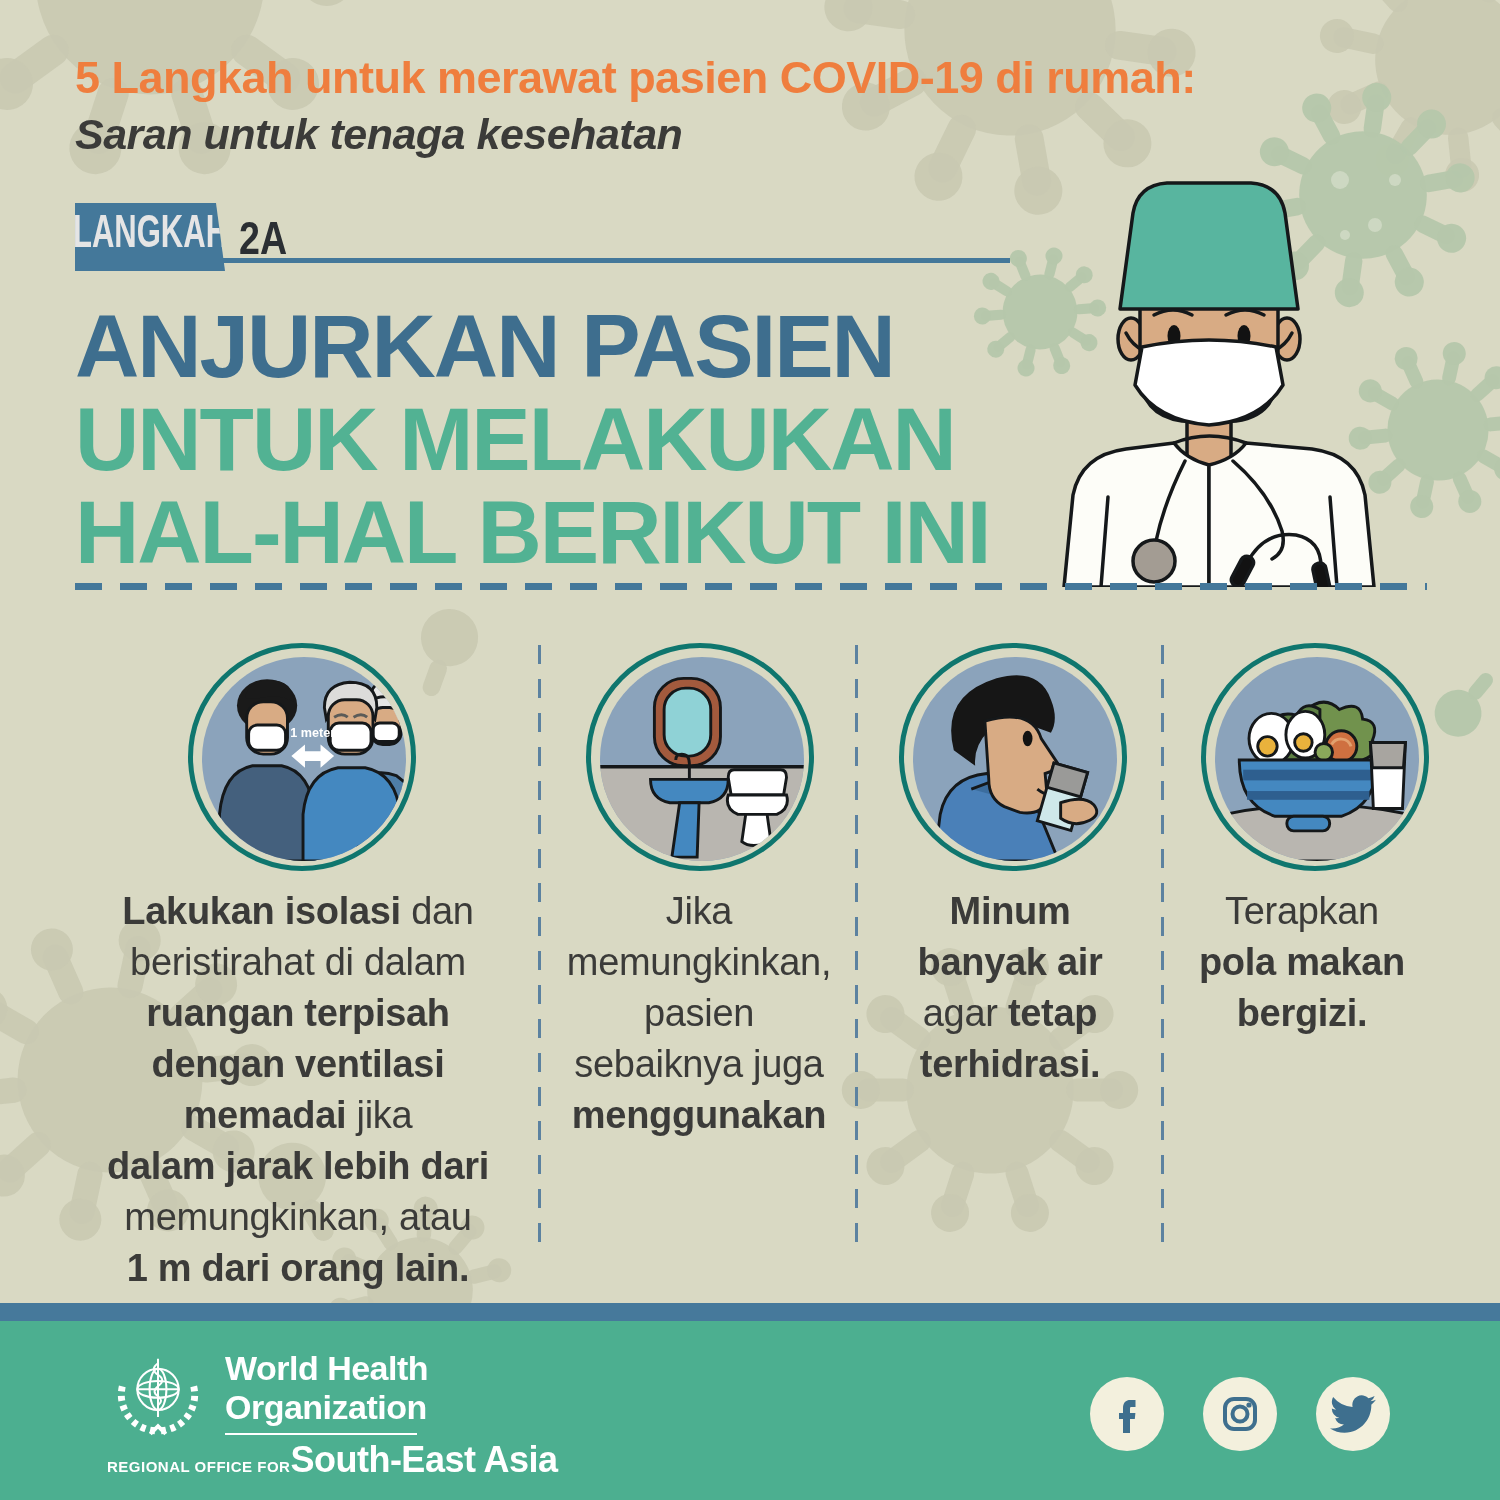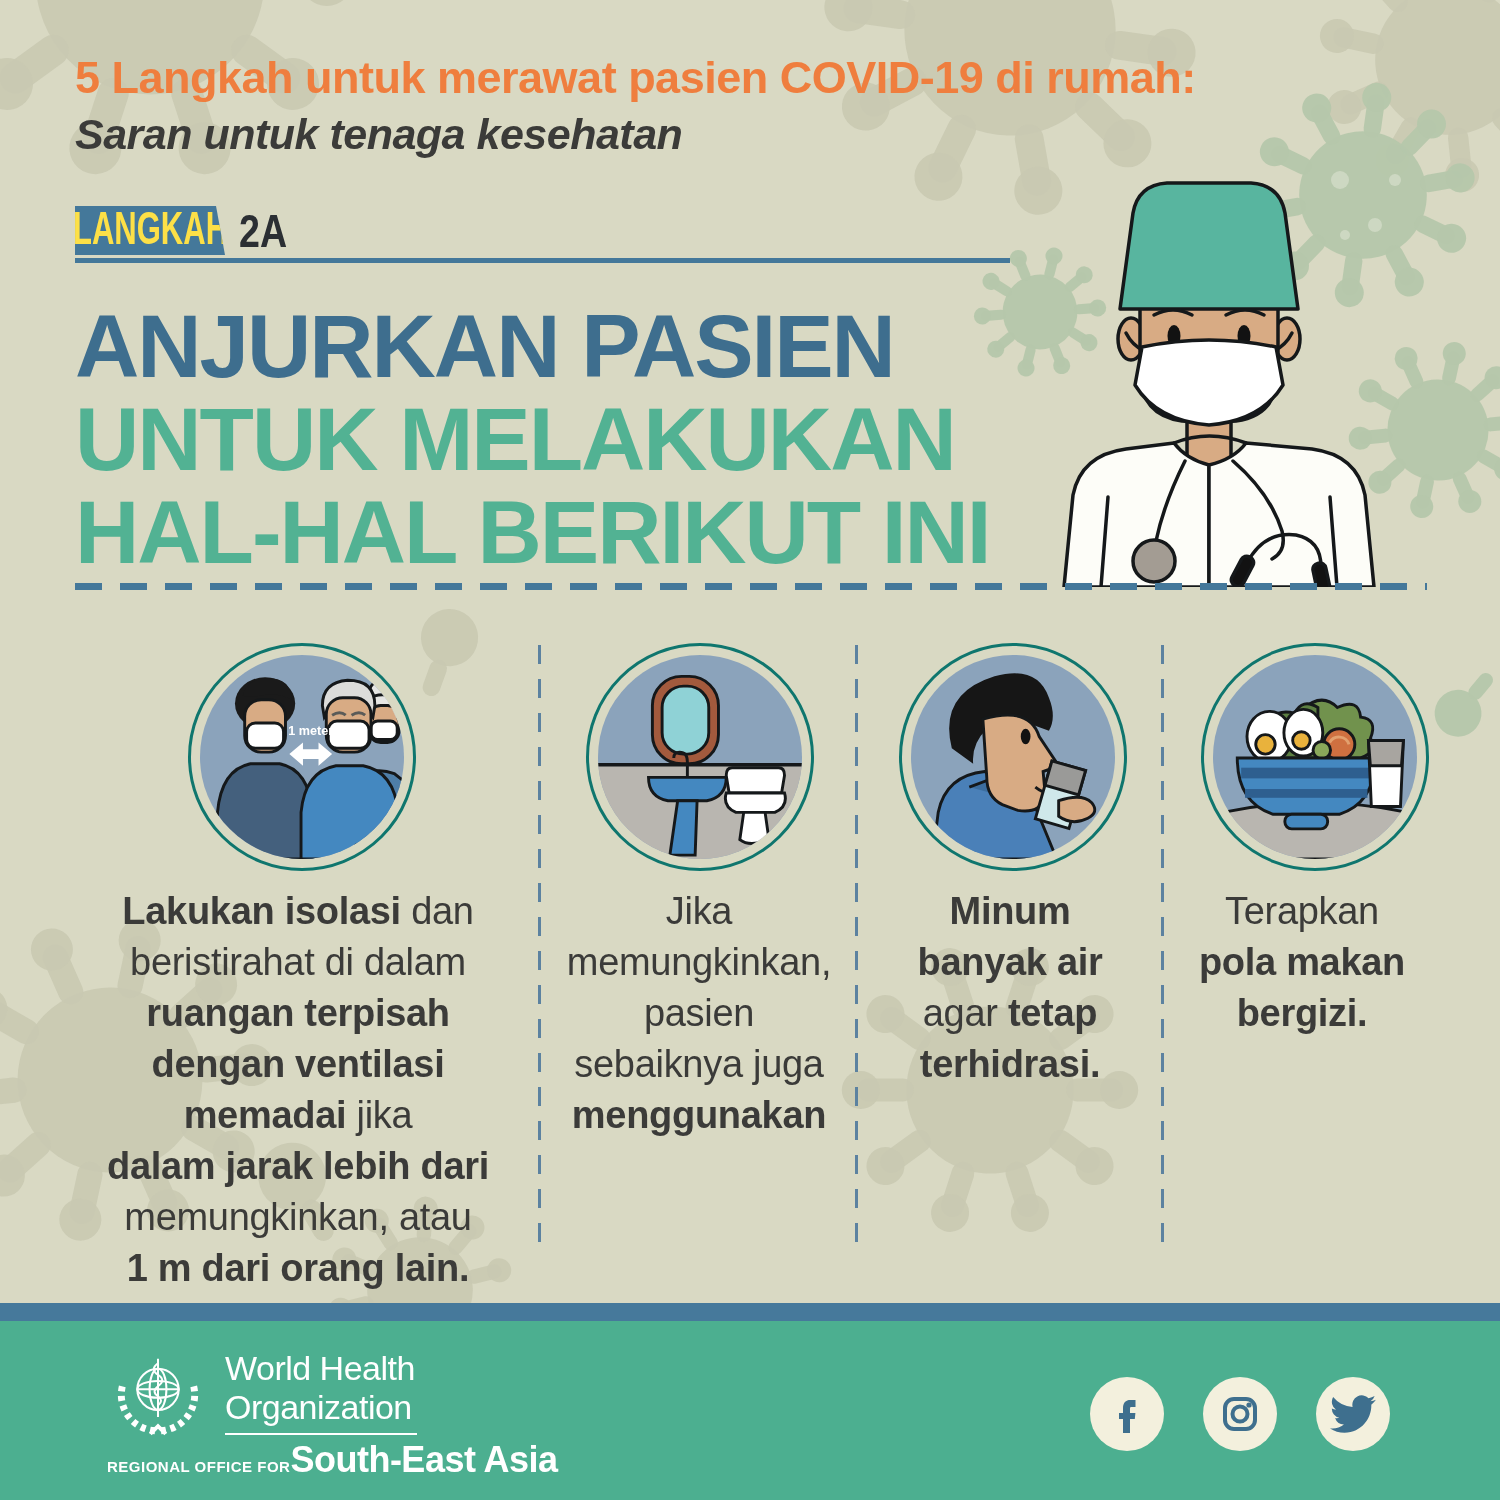--- a/index.html
+++ b/index.html
@@ -9,55 +9,55 @@
     font-family:"Liberation Sans", sans-serif;
     color:#3b3b39;
   }
   .abs{position:absolute;}
   
   .hdr1{left:75px;top:52px;font-size:45px;font-weight:700;color:#ef7e3e;letter-spacing:-.5px;white-space:nowrap;z-index:4;}
   .hdr2{left:75px;top:110px;font-size:43px;font-weight:700;font-style:italic;color:#3b3b39;letter-spacing:-.5px;white-space:nowrap;z-index:4;}
   
   .step-row{left:75px;top:203px;display:flex;align-items:center;gap:14px;z-index:5;}
   .step-badge{
-    background:#44789a;color:#fde047;height:49px;width:150px;
-    display:flex;align-items:flex-end;justify-content:center;
+    background:#44789a;color:#e5e5e5;height:68px;width:150px;
+    display:flex;align-items:flex-start;justify-content:center;
     clip-path:polygon(0 0,94% 0,100% 100%,0 100%);
   }
   .step-badge span{font-size:47px;font-weight:700;display:inline-block;transform:scaleX(.66);letter-spacing:0;}
   .step-num{font-size:47px;font-weight:700;color:#2b2f33;transform:scaleX(.8);transform-origin:left center;}
   .step-rule{left:75px;top:258px;width:935px;height:5px;background:#44789a;z-index:3;}
   
   .title{left:75px;top:300px;line-height:93px;font-weight:700;letter-spacing:-2px;z-index:4;}
   .title .t1{font-size:89px;color:#3e6e8e;}
   .title .t2{font-size:89px;color:#52b293;}
   .dash-h{
     left:75px;top:583px;width:1352px;height:7px;z-index:6;
     background:repeating-linear-gradient(90deg,#44789a 0 27px,transparent 27px 45px);
   }
   
   .doctor{left:1003px;top:163px;width:432px;height:424px;z-index:2;}
   
-  .circle-wrap{top:643px;width:228px;height:228px;border:3px solid #0f766e;border-radius:50%;box-sizing:border-box;z-index:3;}
+  .circle-wrap{top:643px;width:228px;height:228px;border:5px solid #0f766e;border-radius:50%;box-sizing:border-box;z-index:3;}
   .circle-in{position:absolute;left:9px;top:9px;width:204px;height:204px;border-radius:50%;overflow:hidden;background:#8ba3bb;}
   .circle-in svg{display:block;width:204px;height:204px;}
   .vdiv{top:645px;height:600px;width:3px;z-index:2;
     background:repeating-linear-gradient(180deg,#5c82a0 0 19px,transparent 19px 34px);}
   .coltext{top:886px;text-align:center;font-size:38px;line-height:51px;letter-spacing:-.3px;color:#3b3b39;z-index:3;}
   .coltext .b{font-weight:700;}
   .c1{left:62px;width:472px;}
   .c2{left:548px;width:302px;}
   .c3{left:862px;width:296px;}
   .c4{left:1168px;width:268px;}
   
   .foot-strip{left:0;top:1303px;width:1500px;height:18px;background:#46799b;z-index:5;}
   .footer{left:0;top:1321px;width:1500px;height:179px;background:#4caf90;z-index:5;}
   .who-emblem{position:absolute;left:102px;top:30px;width:112px;height:92px;}
   .who-text{position:absolute;left:225px;top:28px;color:#fff;}
-  .who-org{font-size:34px;font-weight:400;line-height:39px;letter-spacing:-.5px;}
+  .who-org{font-size:34px;font-weight:700;line-height:39px;letter-spacing:-.5px;}
   .who-line{width:192px;height:2px;background:#fff;margin:6px 0 4px 0;}
   .who-row{position:absolute;left:107px;top:118px;display:flex;align-items:baseline;gap:0;color:#fff;white-space:nowrap;}
   .who-office{font-size:15px;font-weight:700;letter-spacing:.5px;}
   .who-region{font-size:36px;font-weight:700;letter-spacing:-.5px;}
   .social{position:absolute;right:110px;top:56px;display:flex;gap:39px;}
   .soc-btn{width:74px;height:74px;border-radius:50%;background:#f3f0dd;display:flex;align-items:center;justify-content:center;cursor:pointer;}
   .soc-btn svg{display:block;}
   
   .wm{left:0;top:0;z-index:0;}
 </style>

